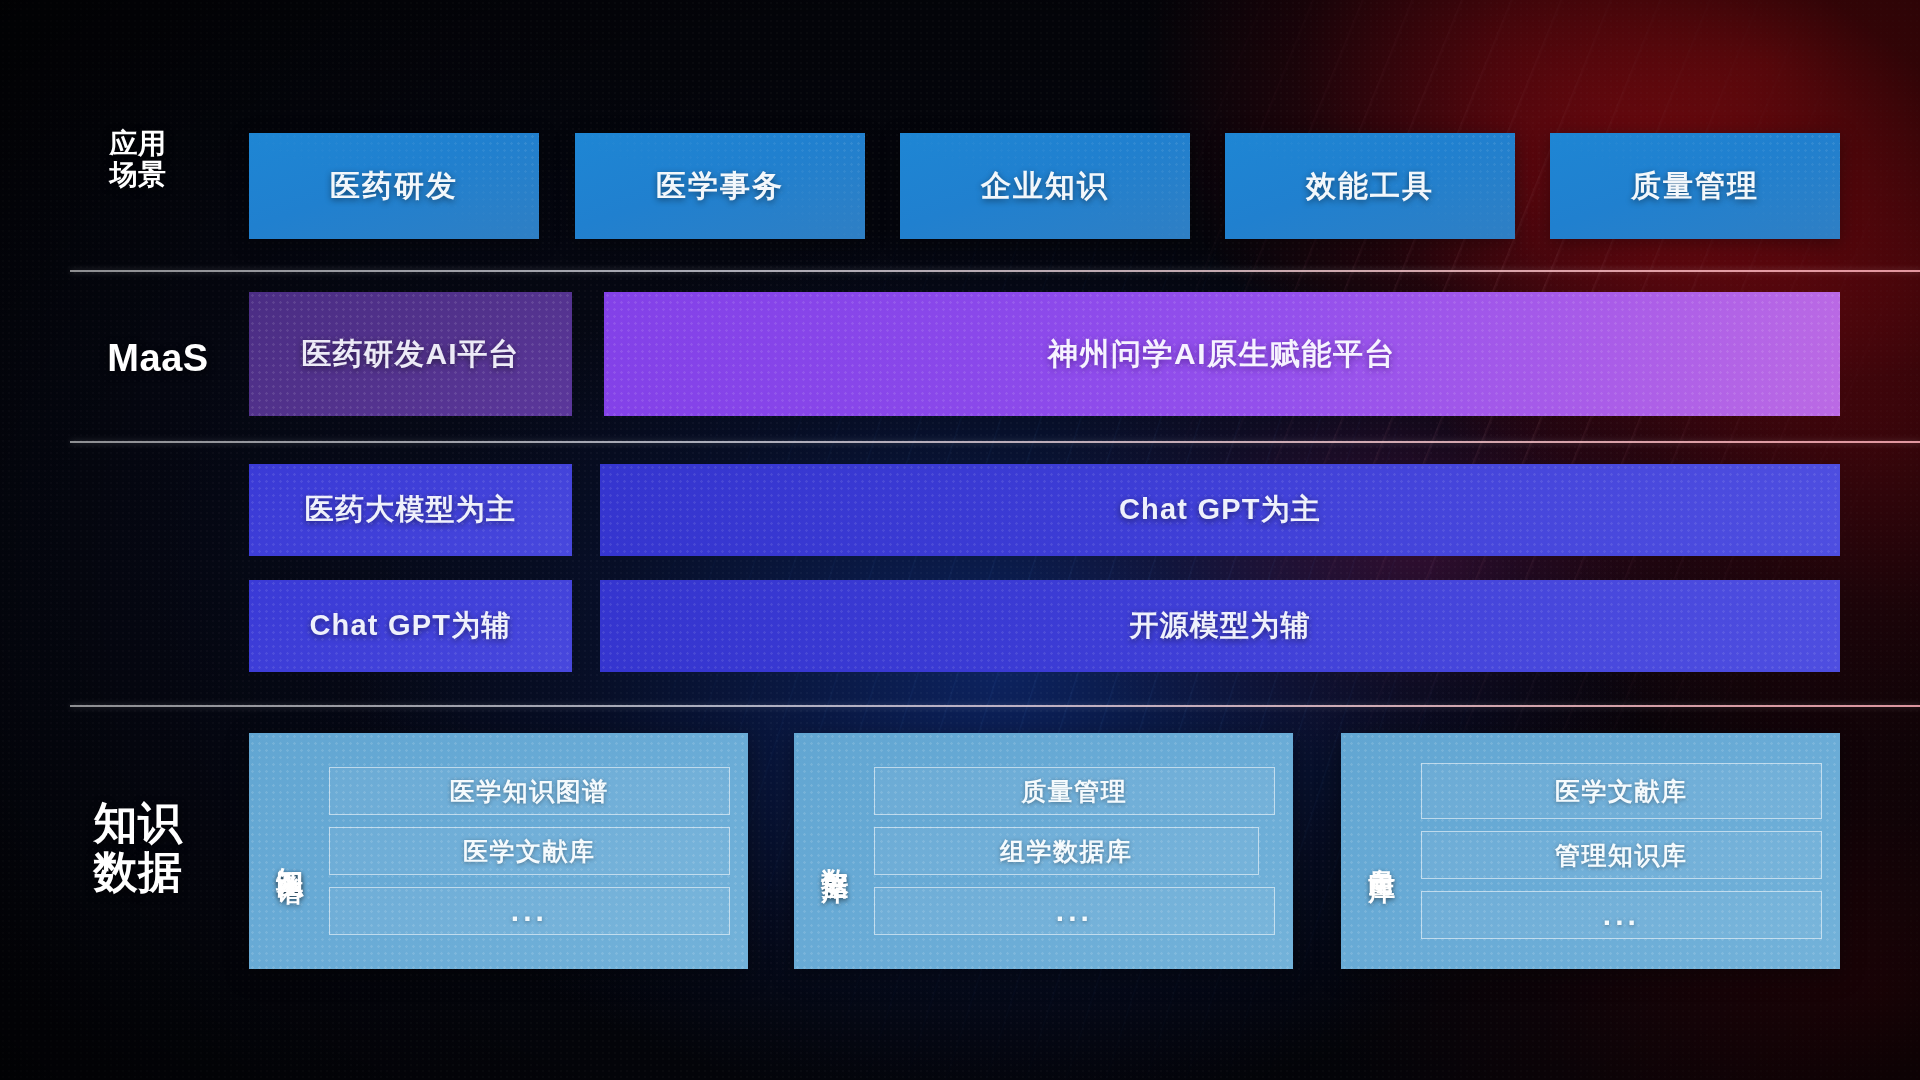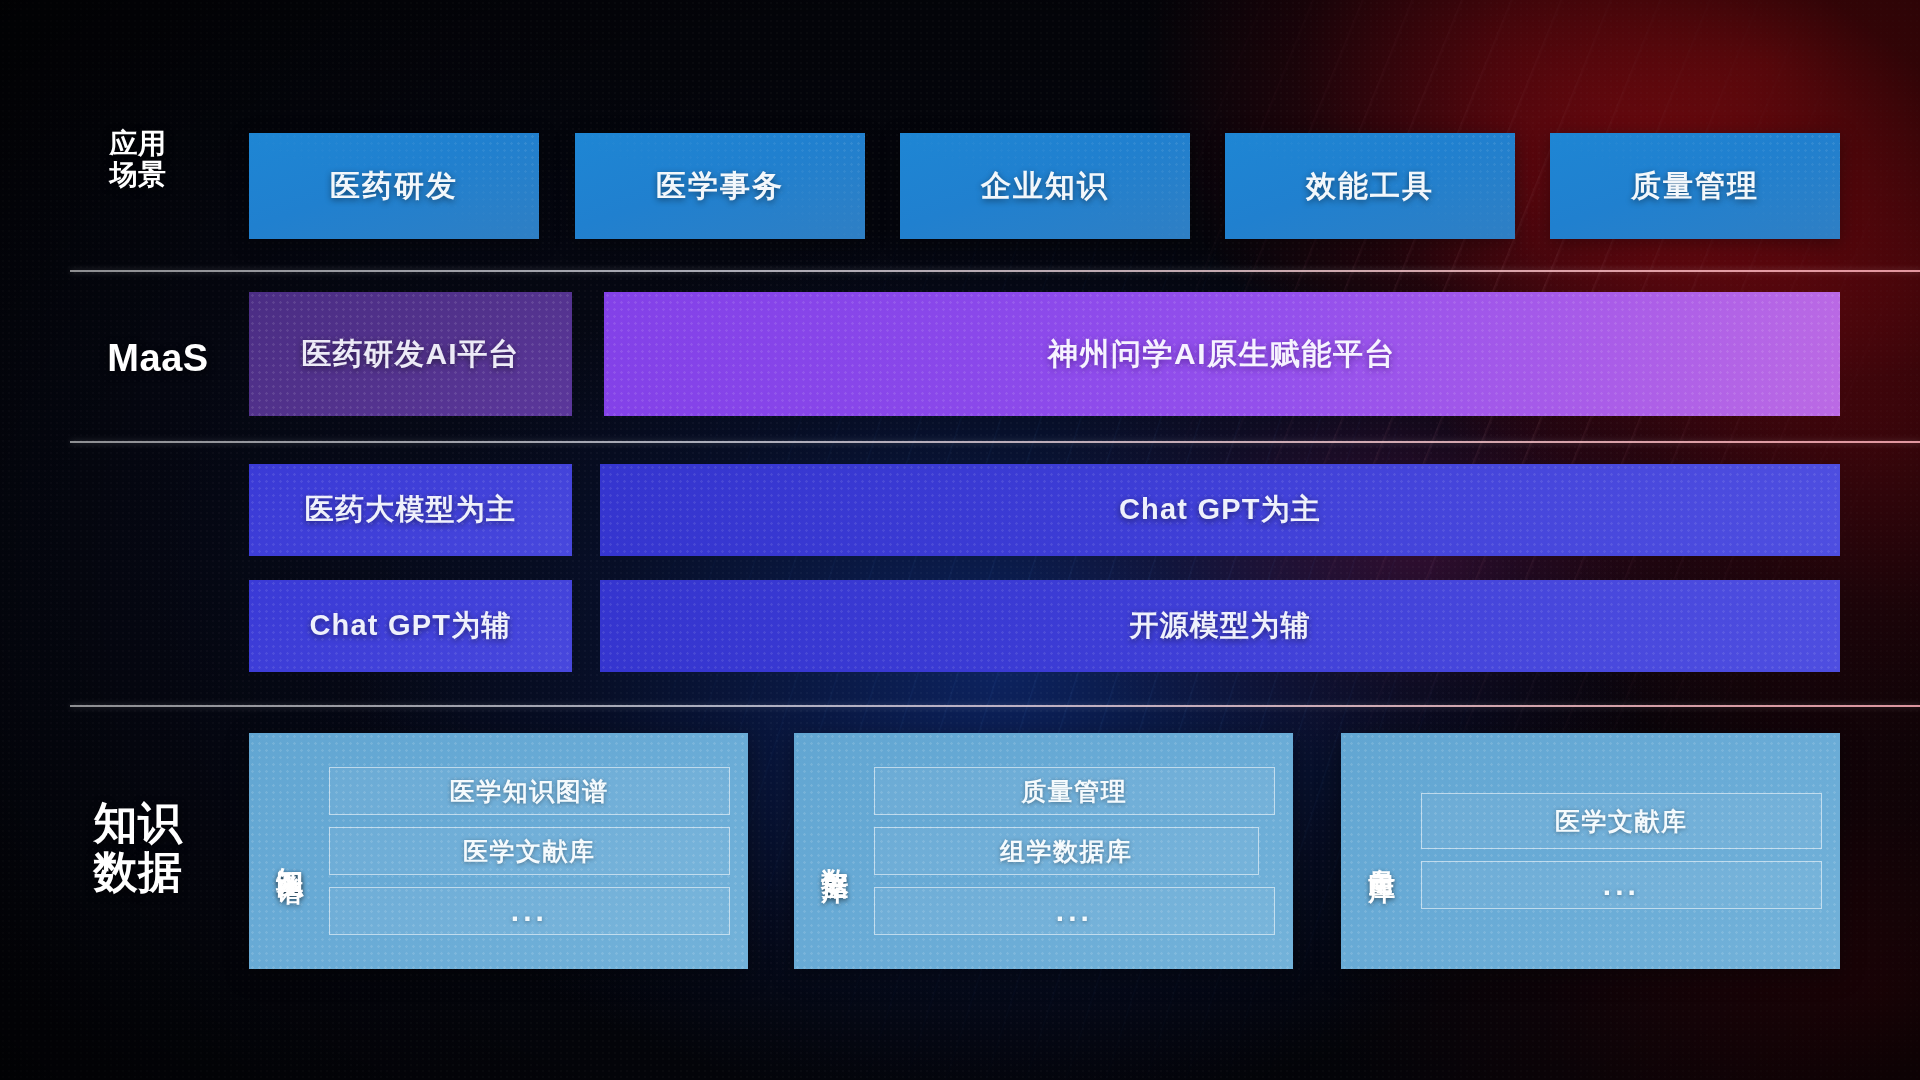--- a/index.html
+++ b/index.html
@@ -287,20 +287,23 @@
         </div>
       </div>
     </div>
 
     <div class="kgroup" style="left:1341px; top:733px; width:499px; height:236px; padding:14px 18px 14px 22px;">
       <div class="kgroup-title">向量库</div>
       <div class="kgroup-items">
         <div class="kitem" style="height:56px; margin:6px 0 6px 22px;">
           <span>医学文献库</span>
         </div>
+        <div class="kitem" style="height:48px; margin:6px 0 6px 22px;">
+          <span>管理知识库</span>
+        </div>
         <div class="kitem dots" style="height:48px; margin:6px 0 6px 22px;">
           <span>...</span>
         </div>
       </div>
     </div>
 
   </div>
 </div>
 
 </body></html>

